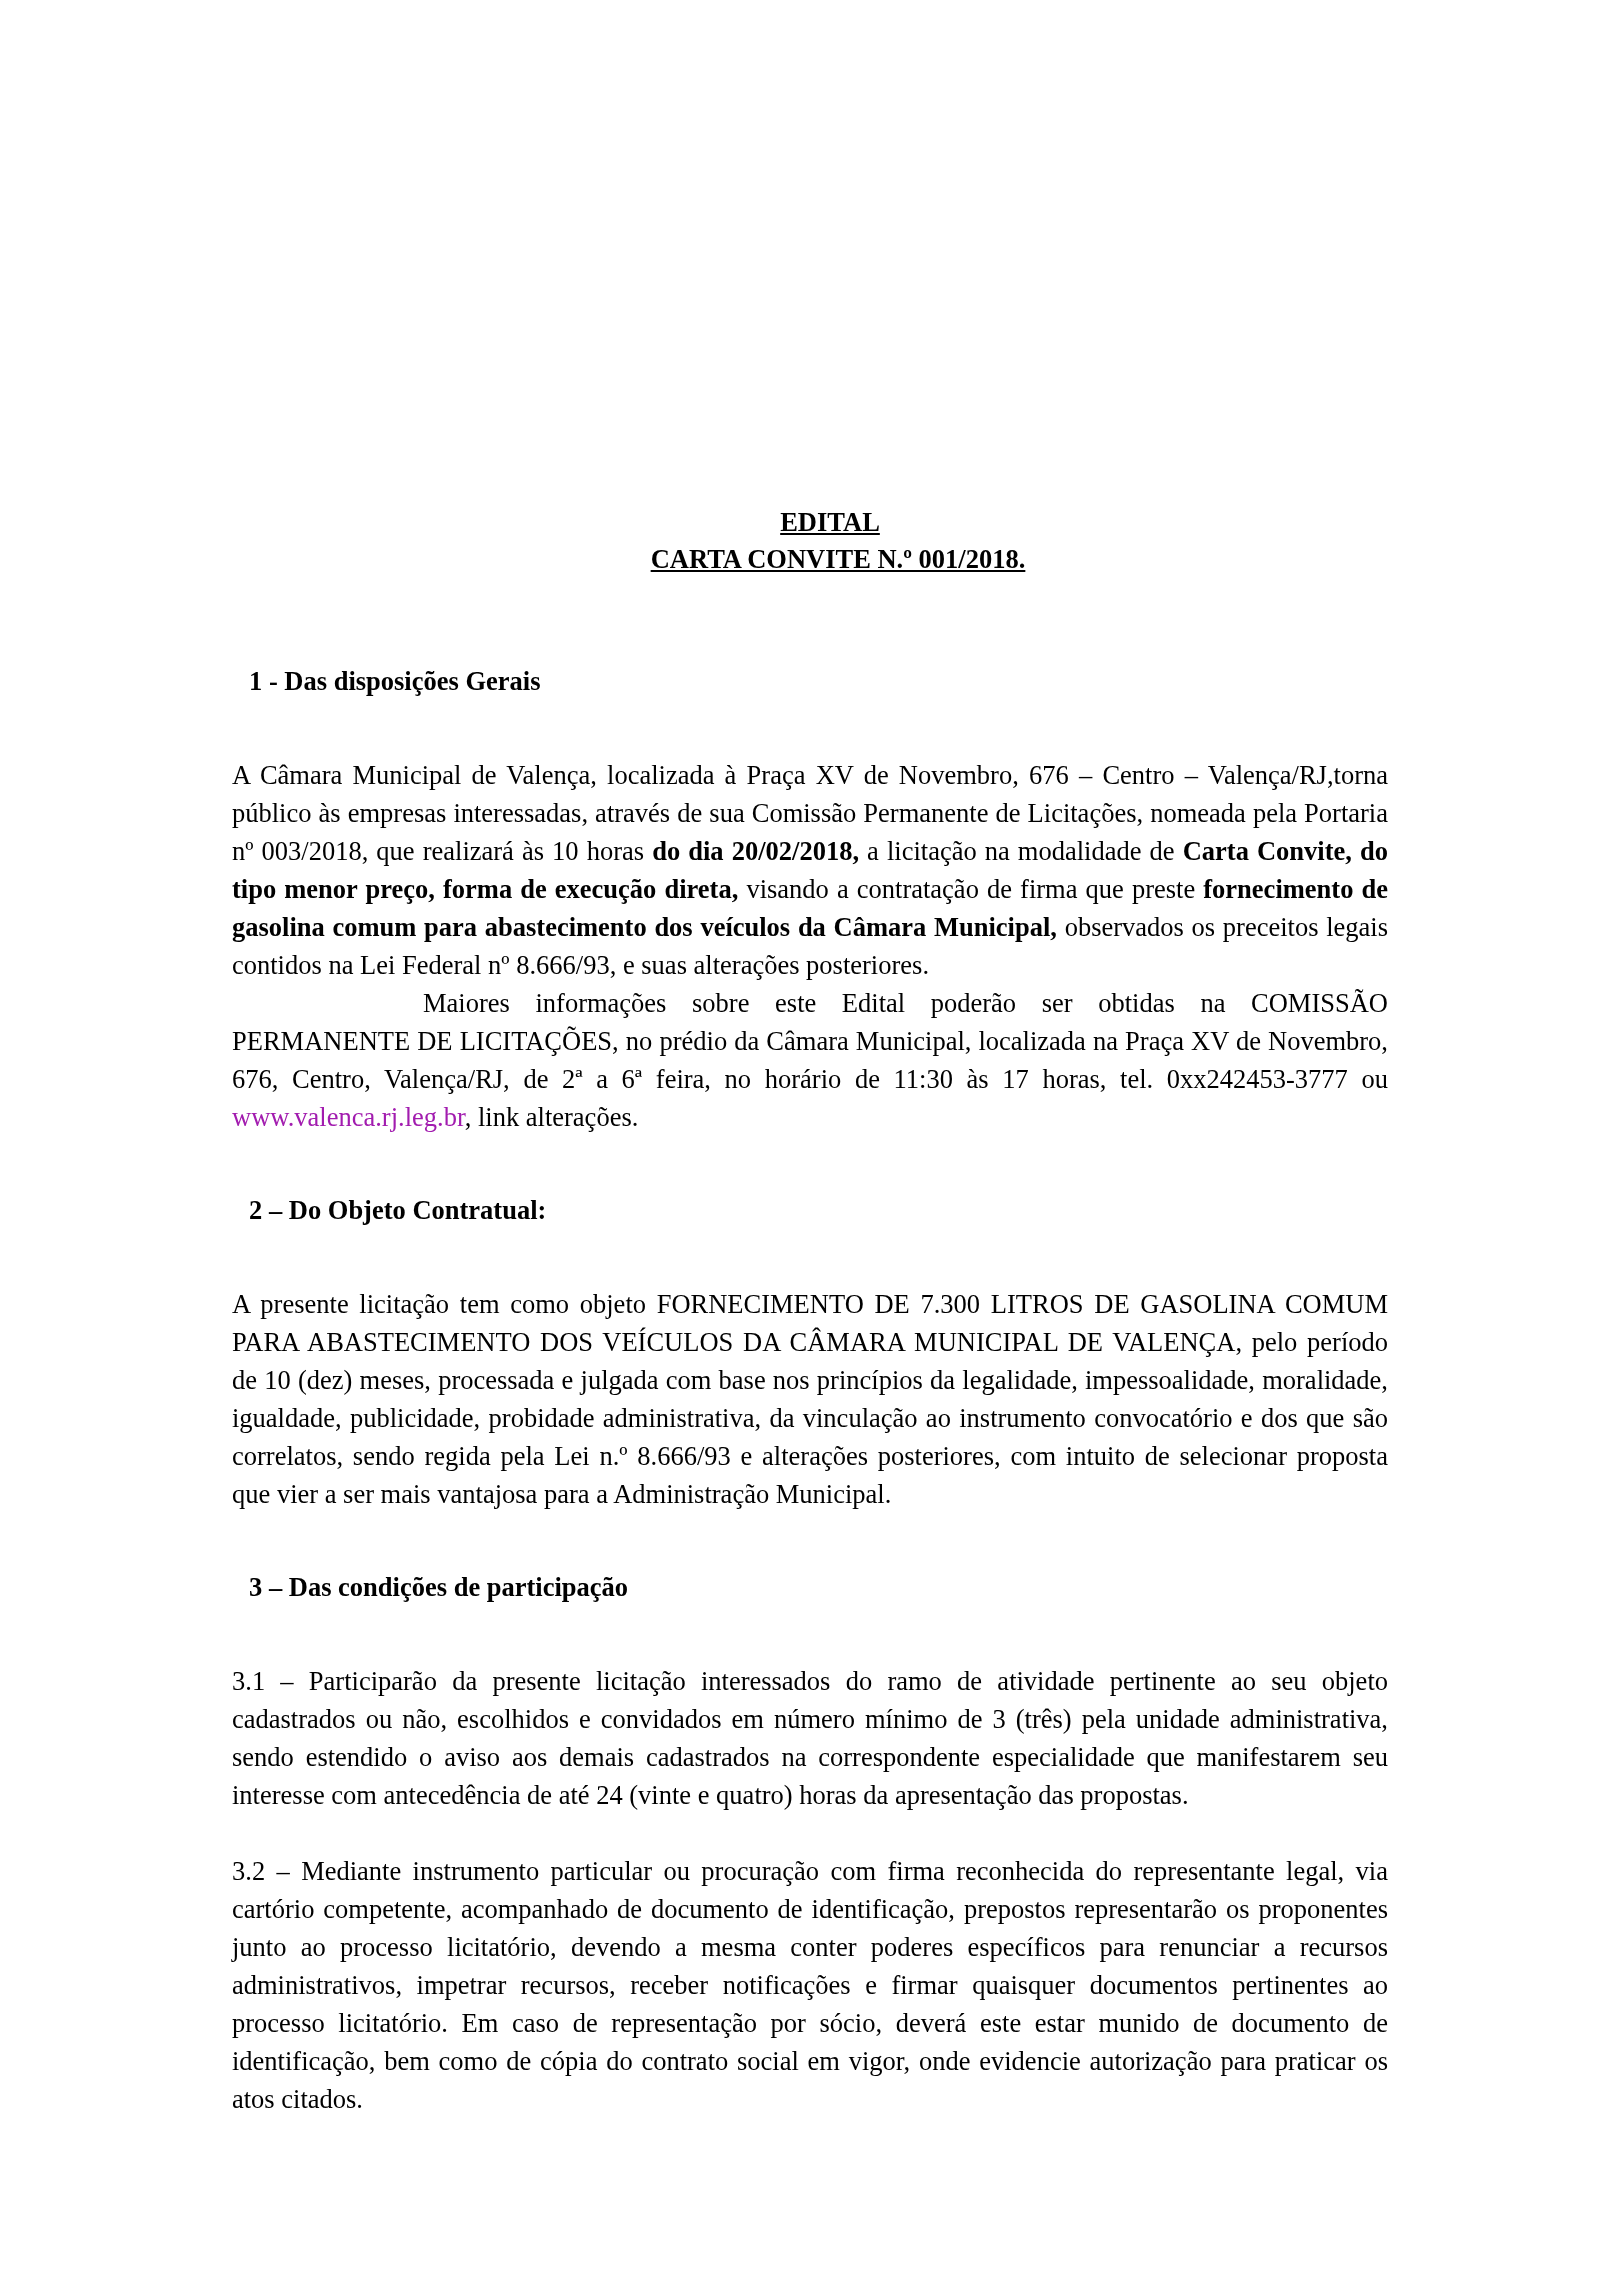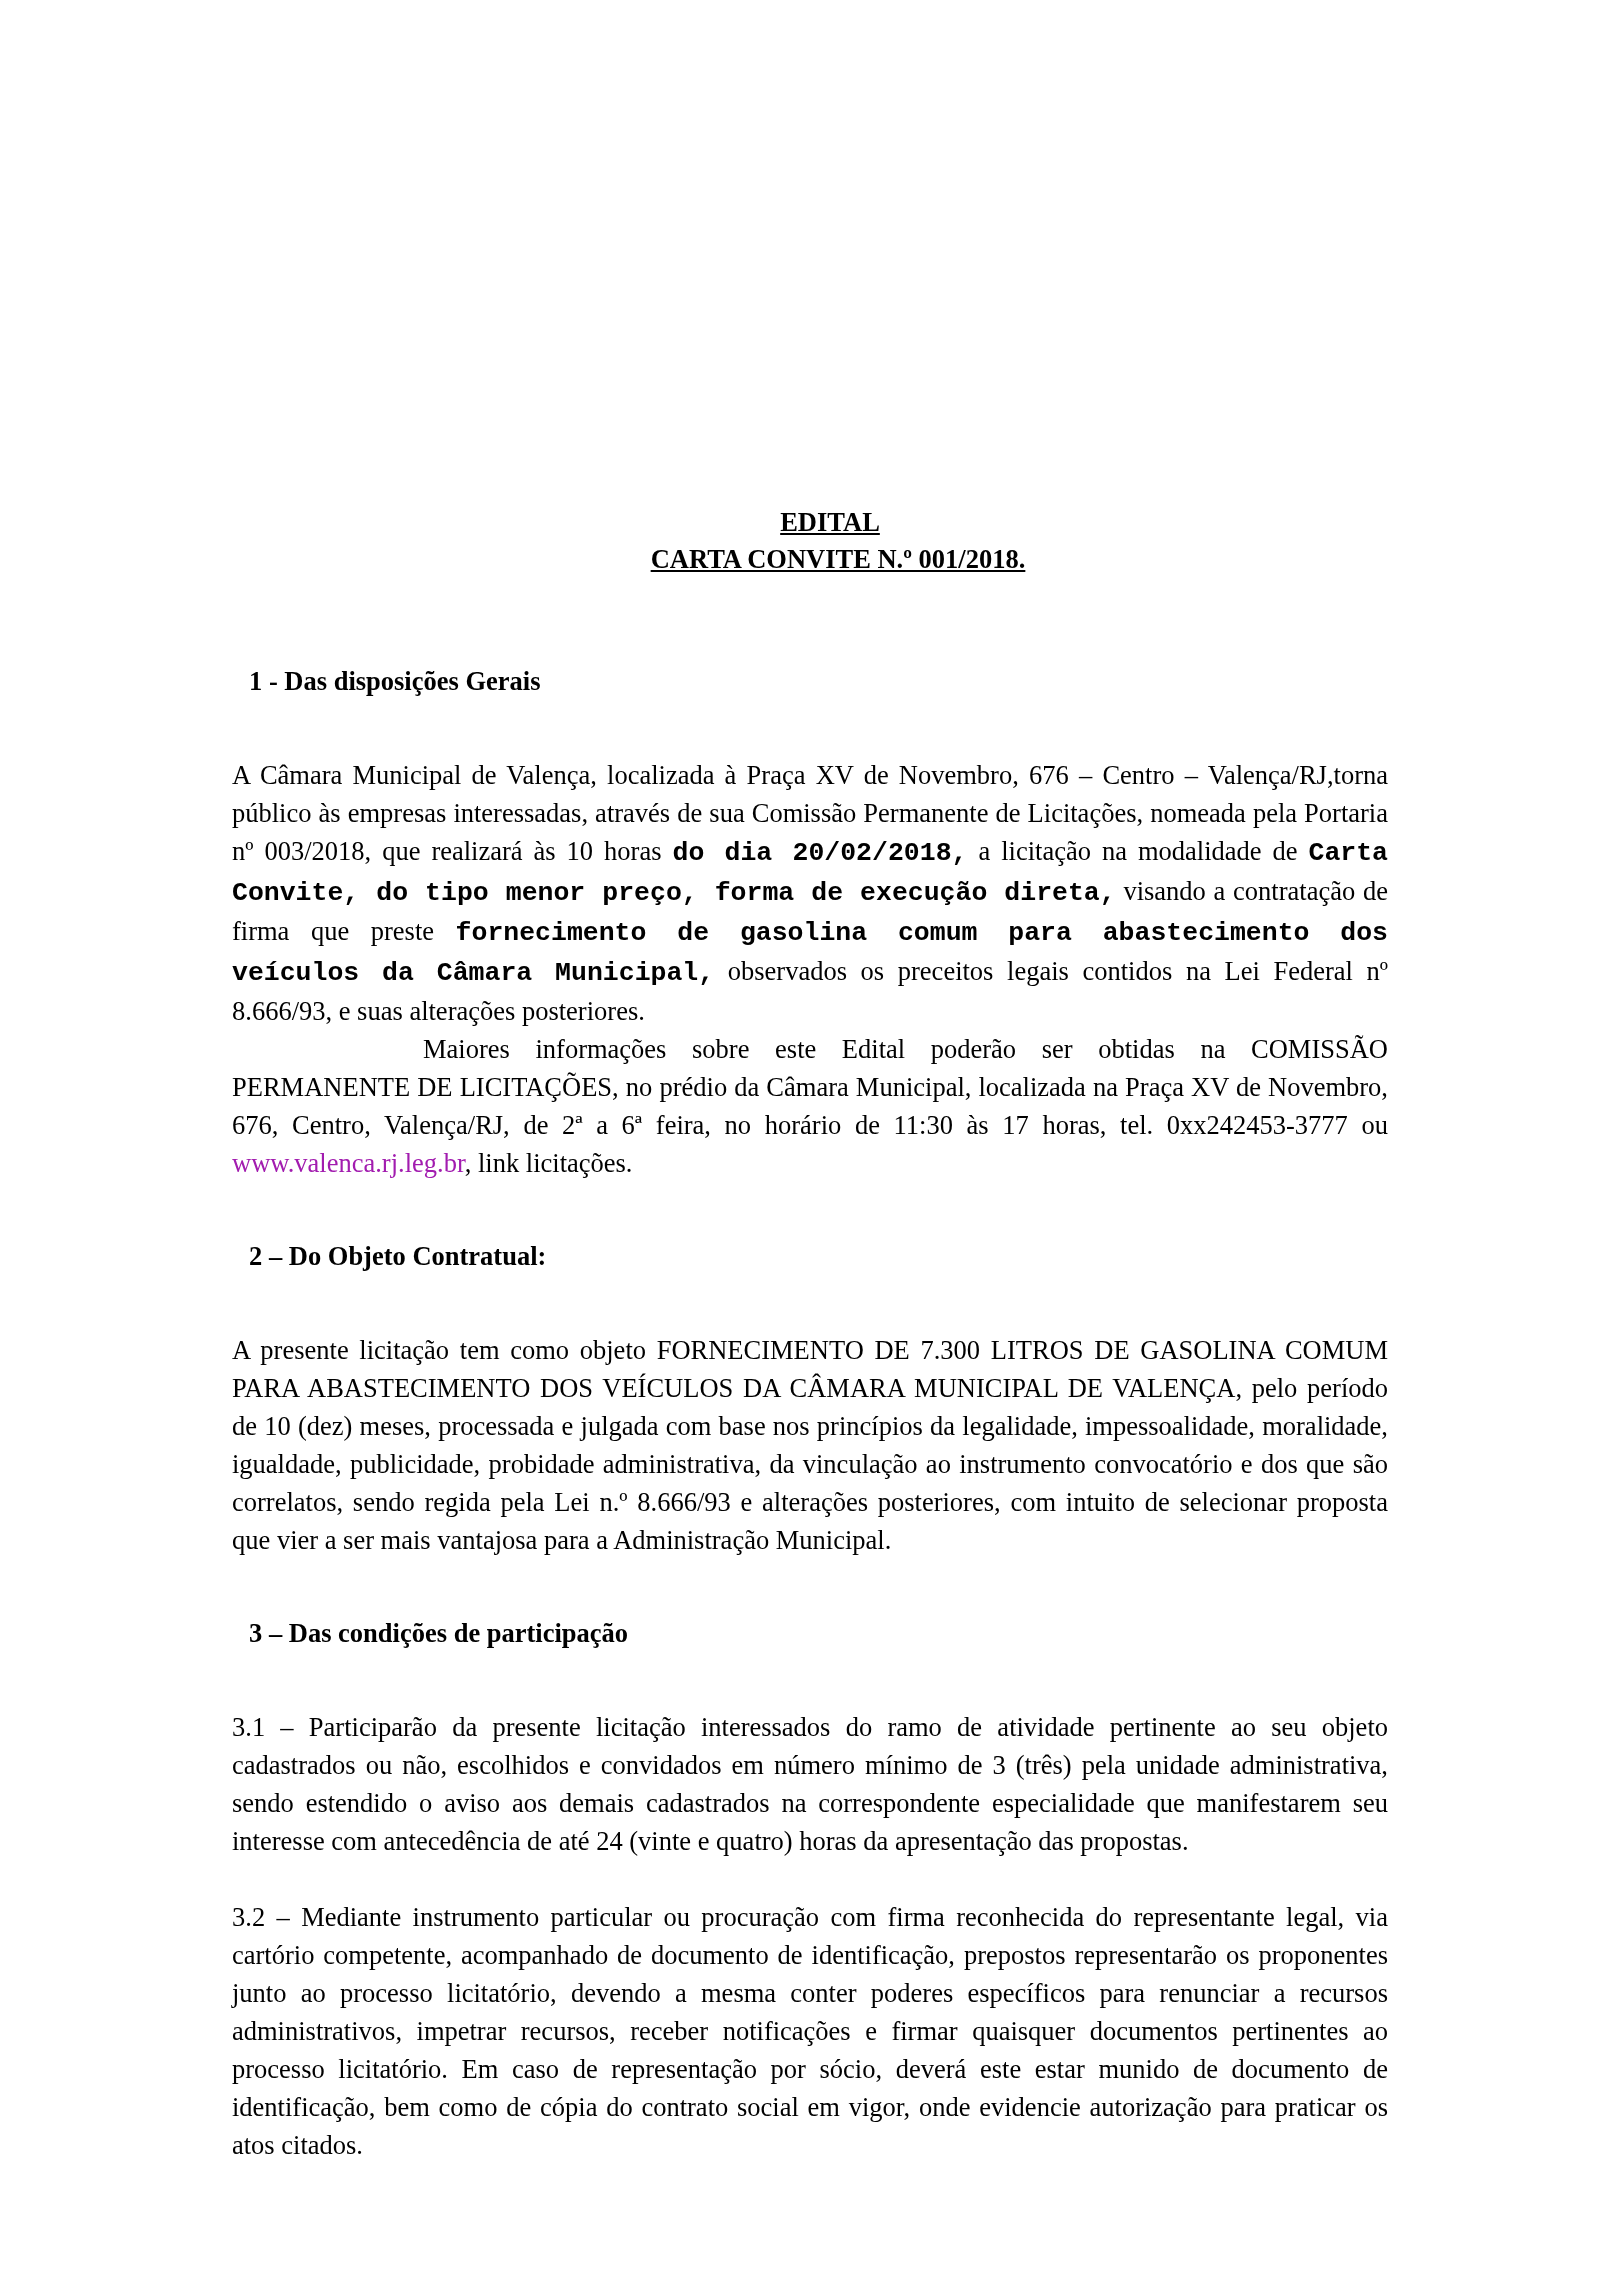--- a/index.html
+++ b/index.html
@@ -14,38 +14,38 @@
     .title { font-weight: bold; text-decoration: underline; margin: 0; font-size: 26.5px; line-height: 37px; }
     .title-1 { padding-left: 39px; }
     .title-2 { padding-left: 55px; }
     .content { position: absolute; left: 232px; width: 1156px; top: 645px; }
     .heading { font-weight: bold; margin: 17px; }
     p { margin: 0; text-align: justify; }
     .gap-h { height: 39px; }
     .gap-p { height: 38px; }
     .indent { text-indent: 191px; }
     .link { color: #a21caf; text-decoration: none; }
-    b { font-weight: bold; font-family: Liberation Mono, monospace; }
+    b { font-weight: bold; }
   </style>
 </head>
 <body>
 
 <div class="page">
 
   <div class="title-block">
     <p class="title title-1" style="text-align:center">EDITAL</p>
     <p class="title title-2" style="text-align:center">CARTA CONVITE N.º 001/2018.</p>
   </div>
 
   <div class="content">
 
     <p class="heading">1 -  Das disposições Gerais</p>
     <div class="gap-h"></div>
     <p><span>A Câmara Municipal de Valença, localizada à Praça XV de Novembro, 676 – Centro – Valença/RJ,torna público às empresas interessadas, através de sua Comissão Permanente de Licitações, nomeada pela Portaria nº 003/2018, que realizará às 10 horas </span><b>do dia 20/02/2018,</b><span> a licitação na modalidade de </span><b>Carta Convite, do tipo menor preço, forma de execução direta,</b><span> visando a contratação de firma que preste </span><b>fornecimento de gasolina comum para abastecimento dos veículos da Câmara Municipal,</b><span> observados os preceitos legais contidos na Lei Federal nº 8.666/93, e suas alterações posteriores.</span></p>
-    <p class="indent"><span>Maiores informações sobre este Edital poderão ser obtidas na COMISSÃO PERMANENTE DE LICITAÇÕES, no prédio da Câmara Municipal, localizada na Praça XV de Novembro, 676, Centro, Valença/RJ, de 2ª a 6ª feira, no horário de 11:30 às 17 horas, tel. 0xx242453-3777 ou </span><a class="link">www.valenca.rj.leg.br</a><span>, link licitações.</span></p>
+    <p class="indent"><span>Maiores informações sobre este Edital poderão ser obtidas na COMISSÃO PERMANENTE DE LICITAÇÕES, no prédio da Câmara Municipal, localizada na Praça XV de Novembro, 676, Centro, Valença/RJ, de 2ª a 6ª feira, no horário de 11:30 às 17 horas, tel. 0xx242453-3777 ou </span><a class="link">www.valenca.rj.leg.br</a><span>, link alterações.</span></p>
     <div class="gap-p"></div>
 
     <p class="heading">2 – Do Objeto Contratual:</p>
     <div class="gap-h"></div>
     <p>A presente licitação tem como objeto FORNECIMENTO DE 7.300  LITROS DE GASOLINA COMUM PARA ABASTECIMENTO DOS VEÍCULOS DA CÂMARA MUNICIPAL DE VALENÇA, pelo período de 10 (dez) meses,  processada e julgada com base nos princípios da legalidade, impessoalidade, moralidade, igualdade, publicidade, probidade administrativa, da vinculação ao instrumento convocatório e dos que são correlatos, sendo regida pela Lei n.º 8.666/93 e alterações posteriores, com intuito de selecionar proposta que vier a ser mais vantajosa para a Administração Municipal.</p>
     <div class="gap-p"></div>
 
     <p class="heading">3 – Das condições de participação</p>
     <div class="gap-h"></div>
     <p>3.1 – Participarão da presente licitação interessados do ramo de atividade pertinente ao seu objeto cadastrados ou não, escolhidos e convidados em número mínimo de 3 (três) pela unidade administrativa, sendo estendido o aviso aos demais cadastrados na correspondente especialidade que manifestarem seu interesse com antecedência de até 24 (vinte e quatro) horas da apresentação das propostas.</p>

